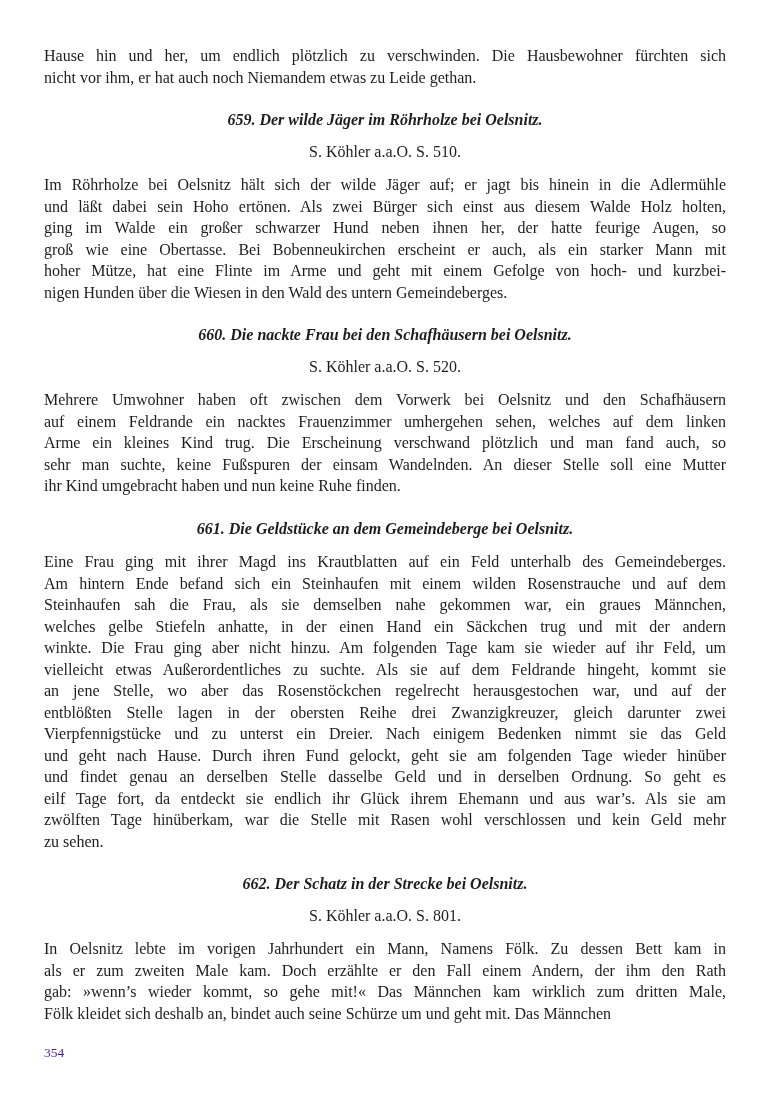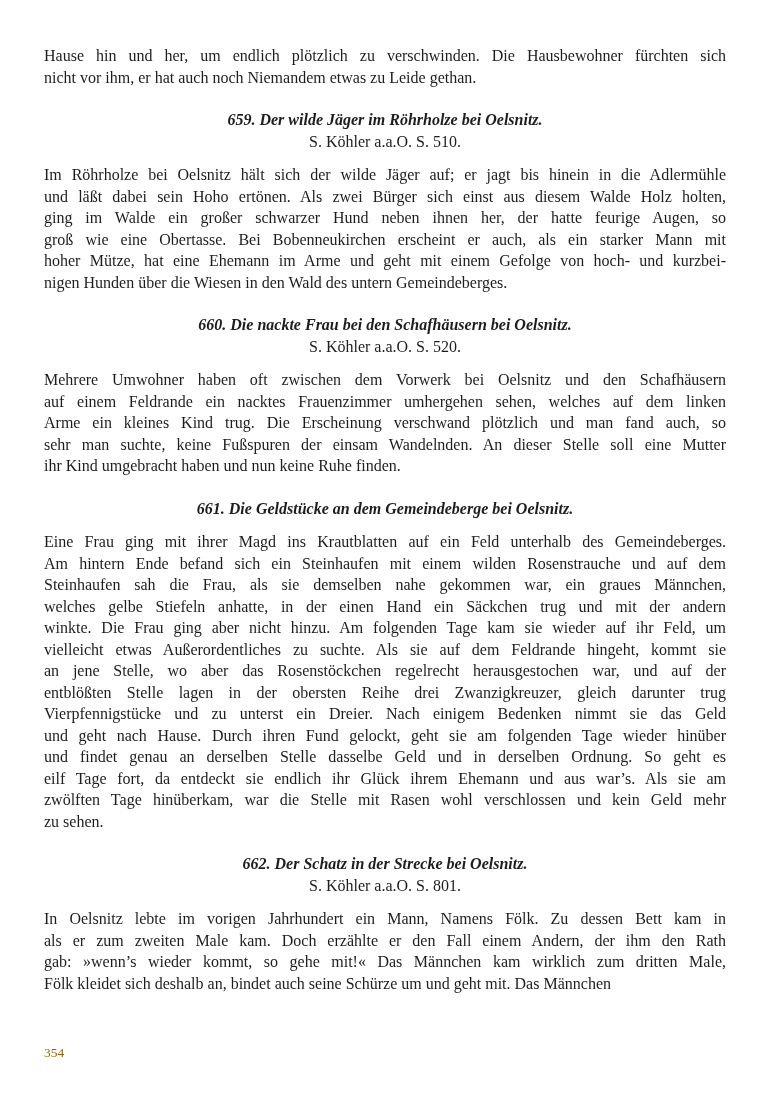--- a/index.html
+++ b/index.html
@@ -38,70 +38,71 @@
     text-align-last: left;
     -moz-text-align-last: left;
   }
   .heading {
     margin-top: 21px;
     text-align: center;
     font-weight: bold;
     font-style: italic;
   }
   .source {
+    margin-top: 10px;
     text-align: center;
   }
   .heading + .paragraph { }
   .page-number {
     position: absolute;
     left: 44px;
     top: 1045px;
     font-size: 13.5px;
     line-height: 16px;
-    color: #a16207;
+    color: #4c1d95;
   }
 </style>
 </head>
 <body>
 
 <div class="page">
   <div class="text-column">
       <div class="block paragraph">
         <div class="line">Hause hin und her, um endlich plötzlich zu verschwinden. Die Hausbewohner fürchten sich</div>
         <div class="line last">nicht vor ihm, er hat auch noch Niemandem etwas zu Leide gethan.</div>
       </div>
       <div class="block heading">659. Der wilde Jäger im Röhrholze bei Oelsnitz.</div>
       <div class="block source">S. Köhler a.a.O. S. 510.</div>
       <div class="block paragraph">
         <div class="line">Im Röhrholze bei Oelsnitz hält sich der wilde Jäger auf; er jagt bis hinein in die Adlermühle</div>
         <div class="line">und läßt dabei sein Hoho ertönen. Als zwei Bürger sich einst aus diesem Walde Holz holten,</div>
         <div class="line">ging im Walde ein großer schwarzer Hund neben ihnen her, der hatte feurige Augen, so</div>
         <div class="line">groß wie eine Obertasse. Bei Bobenneukirchen erscheint er auch, als ein starker Mann mit</div>
-        <div class="line">hoher Mütze, hat eine Ehemann im Arme und geht mit einem Gefolge von hoch- und kurzbei-</div>
+        <div class="line">hoher Mütze, hat eine Flinte im Arme und geht mit einem Gefolge von hoch- und kurzbei-</div>
         <div class="line last">nigen Hunden über die Wiesen in den Wald des untern Gemeindeberges.</div>
       </div>
       <div class="block heading">660. Die nackte Frau bei den Schafhäusern bei Oelsnitz.</div>
       <div class="block source">S. Köhler a.a.O. S. 520.</div>
       <div class="block paragraph">
         <div class="line">Mehrere Umwohner haben oft zwischen dem Vorwerk bei Oelsnitz und den Schafhäusern</div>
         <div class="line">auf einem Feldrande ein nacktes Frauenzimmer umhergehen sehen, welches auf dem linken</div>
         <div class="line">Arme ein kleines Kind trug. Die Erscheinung verschwand plötzlich und man fand auch, so</div>
         <div class="line">sehr man suchte, keine Fußspuren der einsam Wandelnden. An dieser Stelle soll eine Mutter</div>
         <div class="line last">ihr Kind umgebracht haben und nun keine Ruhe finden.</div>
       </div>
       <div class="block heading">661. Die Geldstücke an dem Gemeindeberge bei Oelsnitz.</div>
       <div class="block paragraph">
         <div class="line">Eine Frau ging mit ihrer Magd ins Krautblatten auf ein Feld unterhalb des Gemeindeberges.</div>
         <div class="line">Am hintern Ende befand sich ein Steinhaufen mit einem wilden Rosenstrauche und auf dem</div>
         <div class="line">Steinhaufen sah die Frau, als sie demselben nahe gekommen war, ein graues Männchen,</div>
         <div class="line">welches gelbe Stiefeln anhatte, in der einen Hand ein Säckchen trug und mit der andern</div>
         <div class="line">winkte. Die Frau ging aber nicht hinzu. Am folgenden Tage kam sie wieder auf ihr Feld, um</div>
         <div class="line">vielleicht etwas Außerordentliches zu suchte. Als sie auf dem Feldrande hingeht, kommt sie</div>
         <div class="line">an jene Stelle, wo aber das Rosenstöckchen regelrecht herausgestochen war, und auf der</div>
-        <div class="line">entblößten Stelle lagen in der obersten Reihe drei Zwanzigkreuzer, gleich darunter trug</div>
+        <div class="line">entblößten Stelle lagen in der obersten Reihe drei Zwanzigkreuzer, gleich darunter zwei</div>
         <div class="line">Vierpfennigstücke und zu unterst ein Dreier. Nach einigem Bedenken nimmt sie das Geld</div>
         <div class="line">und geht nach Hause. Durch ihren Fund gelockt, geht sie am folgenden Tage wieder hinüber</div>
         <div class="line">und findet genau an derselben Stelle dasselbe Geld und in derselben Ordnung. So geht es</div>
         <div class="line">eilf Tage fort, da entdeckt sie endlich ihr Glück ihrem Ehemann und aus war’s. Als sie am</div>
         <div class="line">zwölften Tage hinüberkam, war die Stelle mit Rasen wohl verschlossen und kein Geld mehr</div>
         <div class="line last">zu sehen.</div>
       </div>
       <div class="block heading">662. Der Schatz in der Strecke bei Oelsnitz.</div>
       <div class="block source">S. Köhler a.a.O. S. 801.</div>
       <div class="block paragraph">

